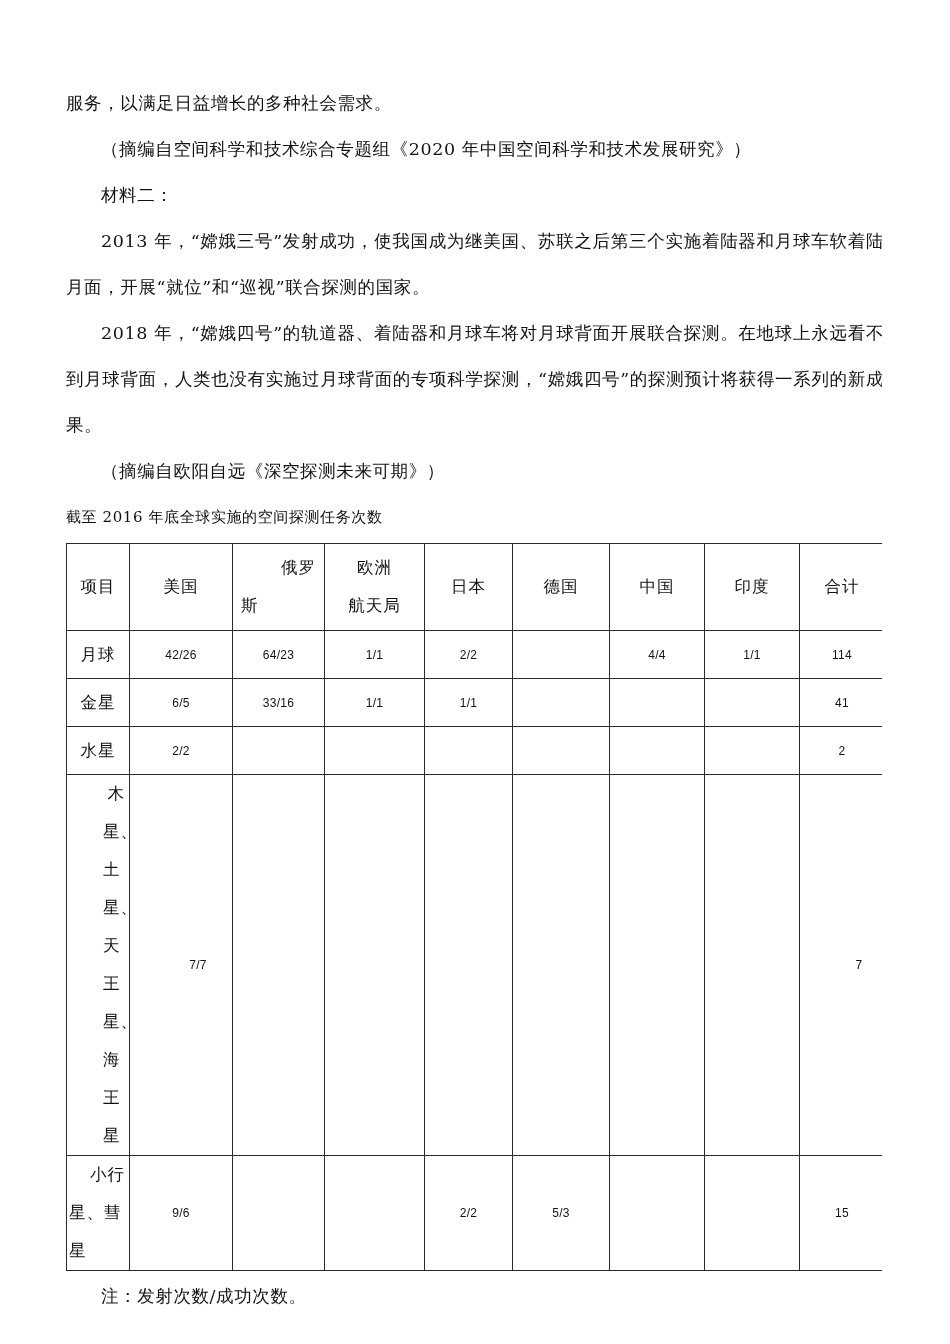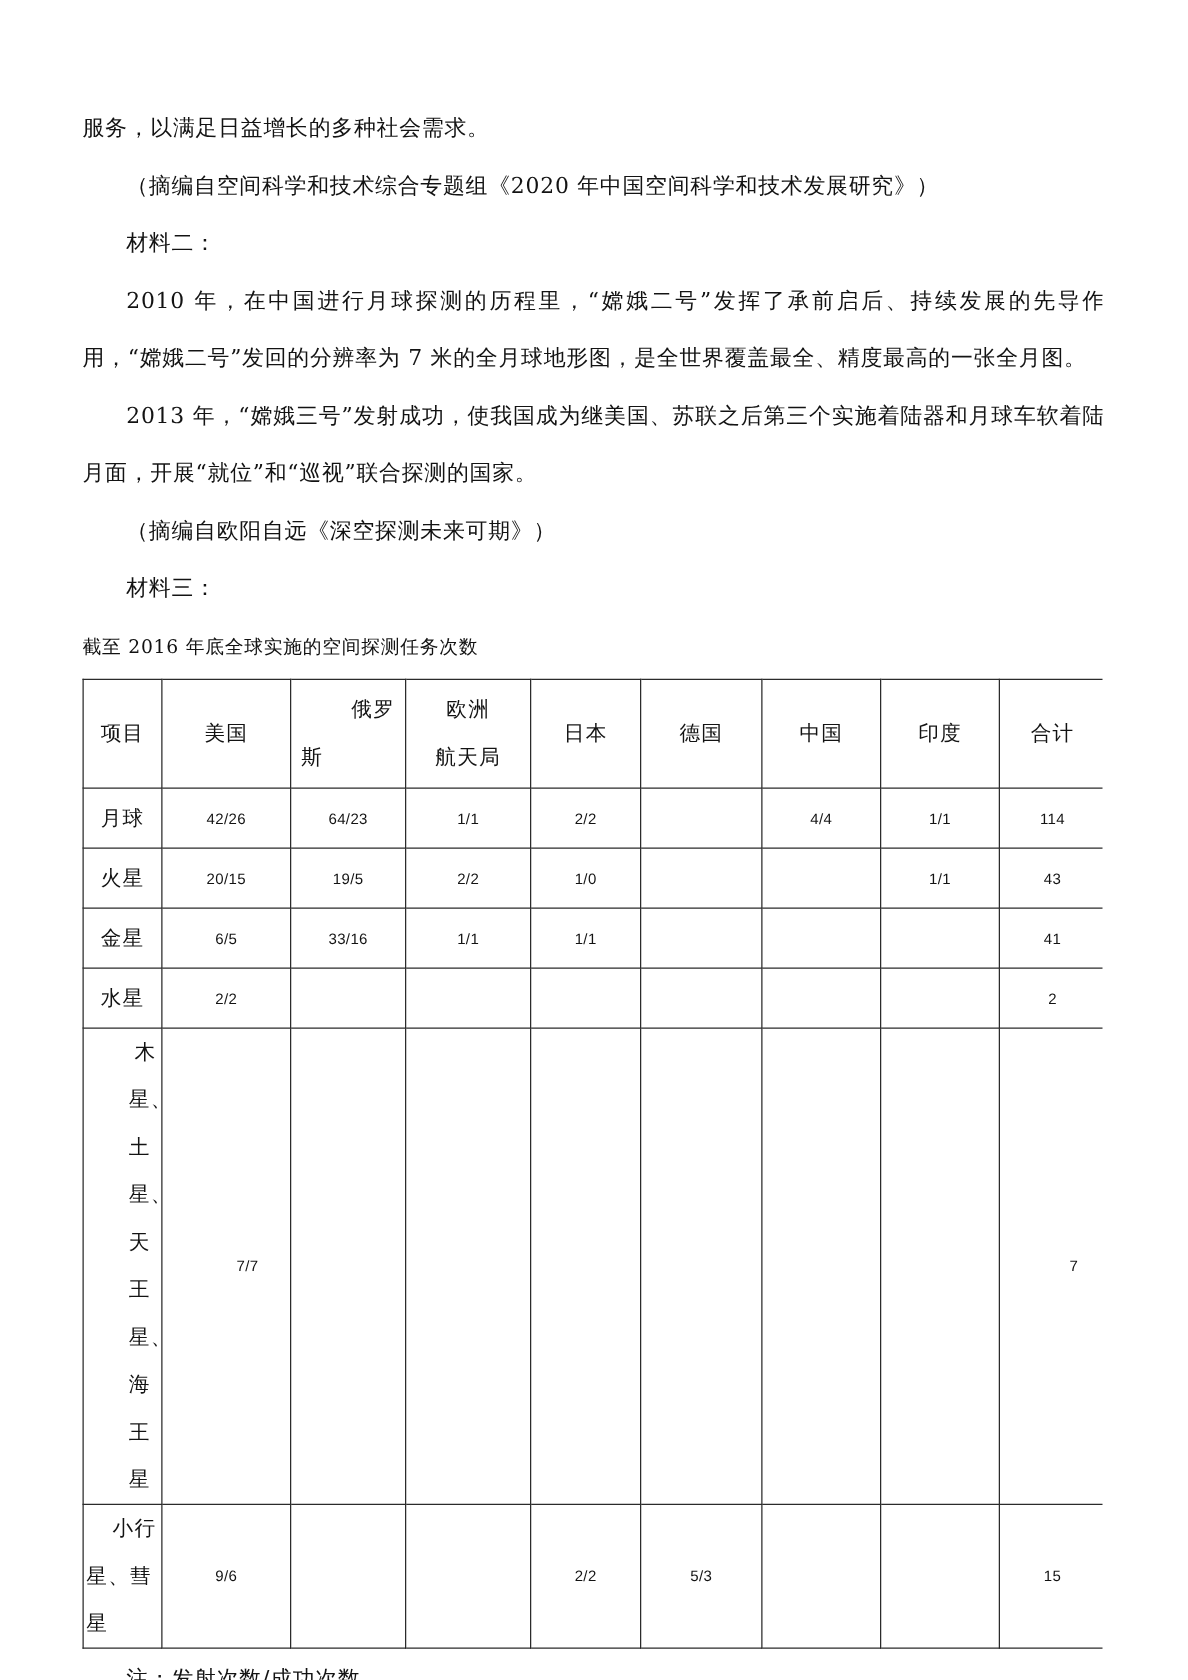--- a/index.html
+++ b/index.html
@@ -93,24 +93,23 @@
 </style>
 </head>
 <body>
 
 <div class="page">
   <div class="content">
 
     <p class="para flush">服务，以满足日益增长的多种社会需求。</p>
     <p class="para indent">（摘编自空间科学和技术综合专题组《2020 年中国空间科学和技术发展研究》）</p>
     <p class="para indent">材料二：</p>
-    <p class="para indent">2010 年，在中国进行月球探测的历程里，“嫦娥二号”发挥了承前启后、持续发展的先导作用，“嫦娥二号”发回的分辨率为 7 米的全月球地形图，是全世界覆盖最全、精度最高的一张全月图。</p>
     <p class="para indent">2013 年，“嫦娥三号”发射成功，使我国成为继美国、苏联之后第三个实施着陆器和月球车软着陆月面，开展“就位”和“巡视”联合探测的国家。</p>
+    <p class="para indent">2018 年，“嫦娥四号”的轨道器、着陆器和月球车将对月球背面开展联合探测。在地球上永远看不到月球背面，人类也没有实施过月球背面的专项科学探测，“嫦娥四号”的探测预计将获得一系列的新成果。</p>
     <p class="para indent">（摘编自欧阳自远《深空探测未来可期》）</p>
-    <p class="para indent">材料三：</p>
     <p class="tbl-title">截至 2016 年底全球实施的空间探测任务次数</p>
 
     <table class="mission-table">
       <colgroup>
         <col class="col-item">
           <col class="col-usa">
           <col class="col-rus">
           <col class="col-esa">
         <col class="col-jpn">
           <col class="col-ger">
@@ -156,31 +155,20 @@
           <td class="num-cell">42/26</td>
           <td class="num-cell">64/23</td>
           <td class="num-cell">1/1</td>
           <td class="num-cell">2/2</td>
           <td class="num-cell"></td>
           <td class="num-cell">4/4</td>
           <td class="num-cell">1/1</td>
           <td class="num-cell">114</td>
         </tr>
 
-        <tr class="r-normal">
-          <td class="item-cell">火星</td>
-          <td class="num-cell">20/15</td>
-          <td class="num-cell">19/5</td>
-          <td class="num-cell">2/2</td>
-          <td class="num-cell">1/0</td>
-          <td class="num-cell"></td>
-          <td class="num-cell"></td>
-          <td class="num-cell">1/1</td>
-          <td class="num-cell">43</td>
-        </tr>
 
         <tr class="r-normal">
           <td class="item-cell">金星</td>
           <td class="num-cell">6/5</td>
           <td class="num-cell">33/16</td>
           <td class="num-cell">1/1</td>
           <td class="num-cell">1/1</td>
           <td class="num-cell"></td>
           <td class="num-cell"></td>
           <td class="num-cell"></td>

